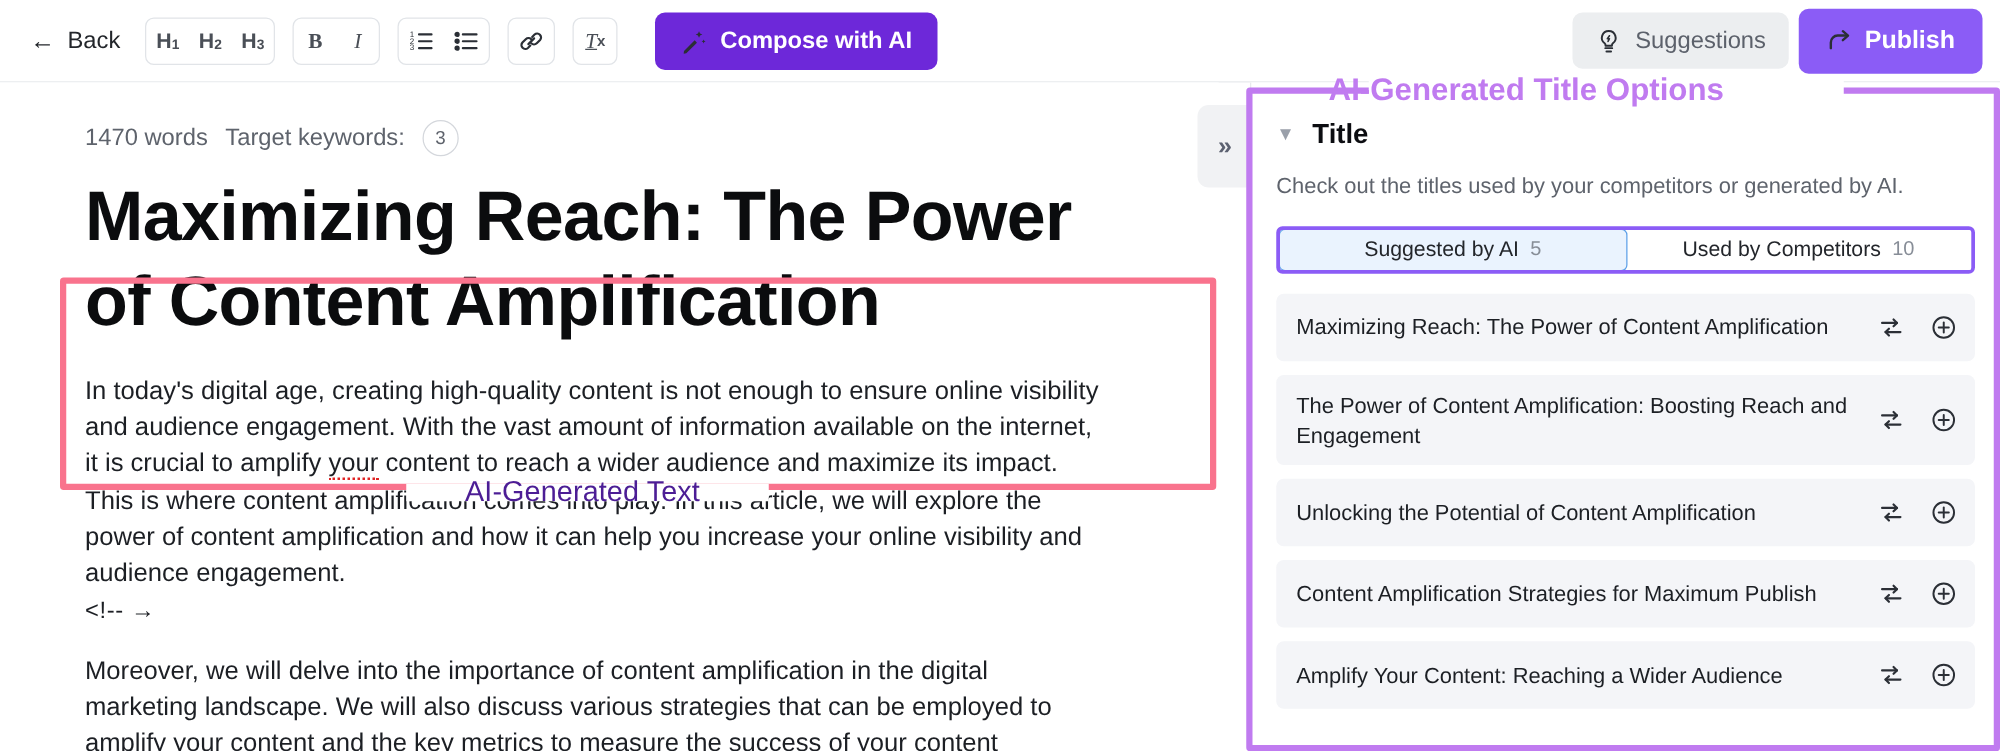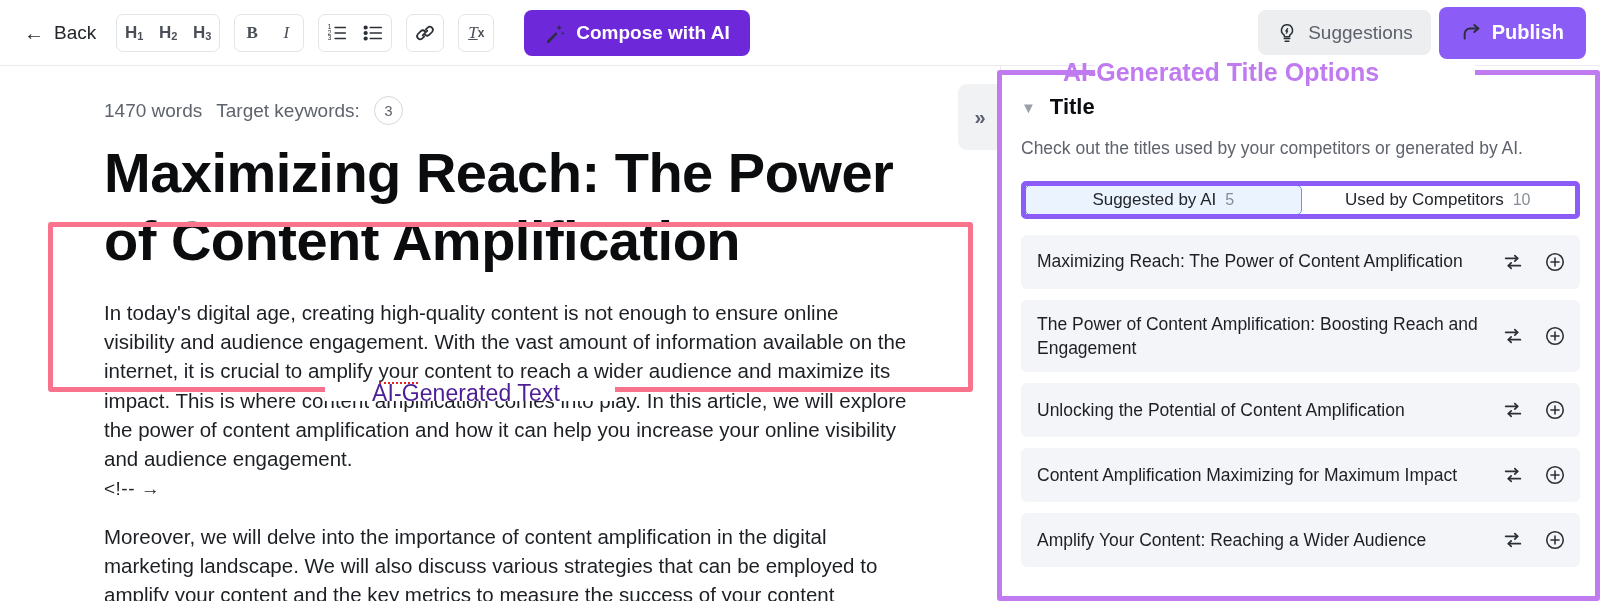--- a/index.html
+++ b/index.html
@@ -78,21 +78,21 @@
     display: flex; align-items: center; gap: 9px;
     background: #8b5cf6; color: #fff;
     border-radius: 8px; height: 52px; padding: 0 22px;
     font-size: 20px; font-weight: 700; cursor: pointer; white-space: nowrap;
   }
 
   
   .editor {
     position: absolute; top: 66px; left: 0;
     width: 975px; height: 535px;
-    background: #fff; overflow: hidden; padding-left: 36px;
+    background: #fff; overflow: hidden;
   }
   .meta-row {
     display: flex; align-items: center; gap: 14px;
     padding: 30px 0 0 68px; font-size: 19px; color: #5e636c;
   }
   .meta-words { color: #5e636c; }
   .meta-kw { color: #5e636c; }
   .kw-pill {
     display: inline-flex; align-items: center; justify-content: center;
     min-width: 29px; height: 29px; border: 1px solid #d4d7dc;
@@ -173,21 +173,21 @@
   }
   .chev-down { color: #9aa0aa; font-size: 15px; line-height: 1; cursor: pointer; }
   .panel-title { font-size: 22px; font-weight: 700; color: #0c0d11; }
   .panel-sub {
     margin-top: 16px; font-size: 17.5px; color: #5e636c; line-height: 1.4;
   }
 
   .seg {
     margin-top: 20px;
     display: flex; height: 38px;
-    border: 5px solid #8b5cf6; border-radius: 5px; overflow: hidden;
+    border: 3px solid #8b5cf6; border-radius: 5px; overflow: hidden;
   }
   .seg-item {
     flex: 1; display: flex; align-items: center; justify-content: center;
     gap: 9px; font-size: 17px; color: #23262b; cursor: pointer; background: #fff;
   }
   .seg-item.active {
     background: #eaf3fe; border: 1px solid #5ea0e8; border-radius: 5px;
     margin: -1px; z-index: 2;
   }
   .seg-count { color: #878d97; font-size: 16px; }
@@ -390,21 +390,21 @@
                 <path d="M10 13l-3 3 3 3"></path>
               </svg>
               <svg class="ic" viewBox="0 0 24 24" fill="none" stroke="currentColor" stroke-width="1.7" stroke-linecap="round">
                 <circle cx="12" cy="12" r="9"></circle>
                 <line x1="12" y1="7.6" x2="12" y2="16.4"></line>
                 <line x1="7.6" y1="12" x2="16.4" y2="12"></line>
               </svg>
             </div>
           </div>
           <div class="sugg-item">
-            <div class="sugg-text">Content Amplification Maximizing for Maximum Impact</div>
+            <div class="sugg-text">Content Amplification Strategies for Maximum Publish</div>
             <div class="row-icons">
               <svg class="ic" viewBox="0 0 24 24" fill="none" stroke="currentColor" stroke-width="1.9" stroke-linecap="round" stroke-linejoin="round">
                 <path d="M4 8h13"></path>
                 <path d="M14 5l3 3-3 3"></path>
                 <path d="M20 16H7"></path>
                 <path d="M10 13l-3 3 3 3"></path>
               </svg>
               <svg class="ic" viewBox="0 0 24 24" fill="none" stroke="currentColor" stroke-width="1.7" stroke-linecap="round">
                 <circle cx="12" cy="12" r="9"></circle>
                 <line x1="12" y1="7.6" x2="12" y2="16.4"></line>

